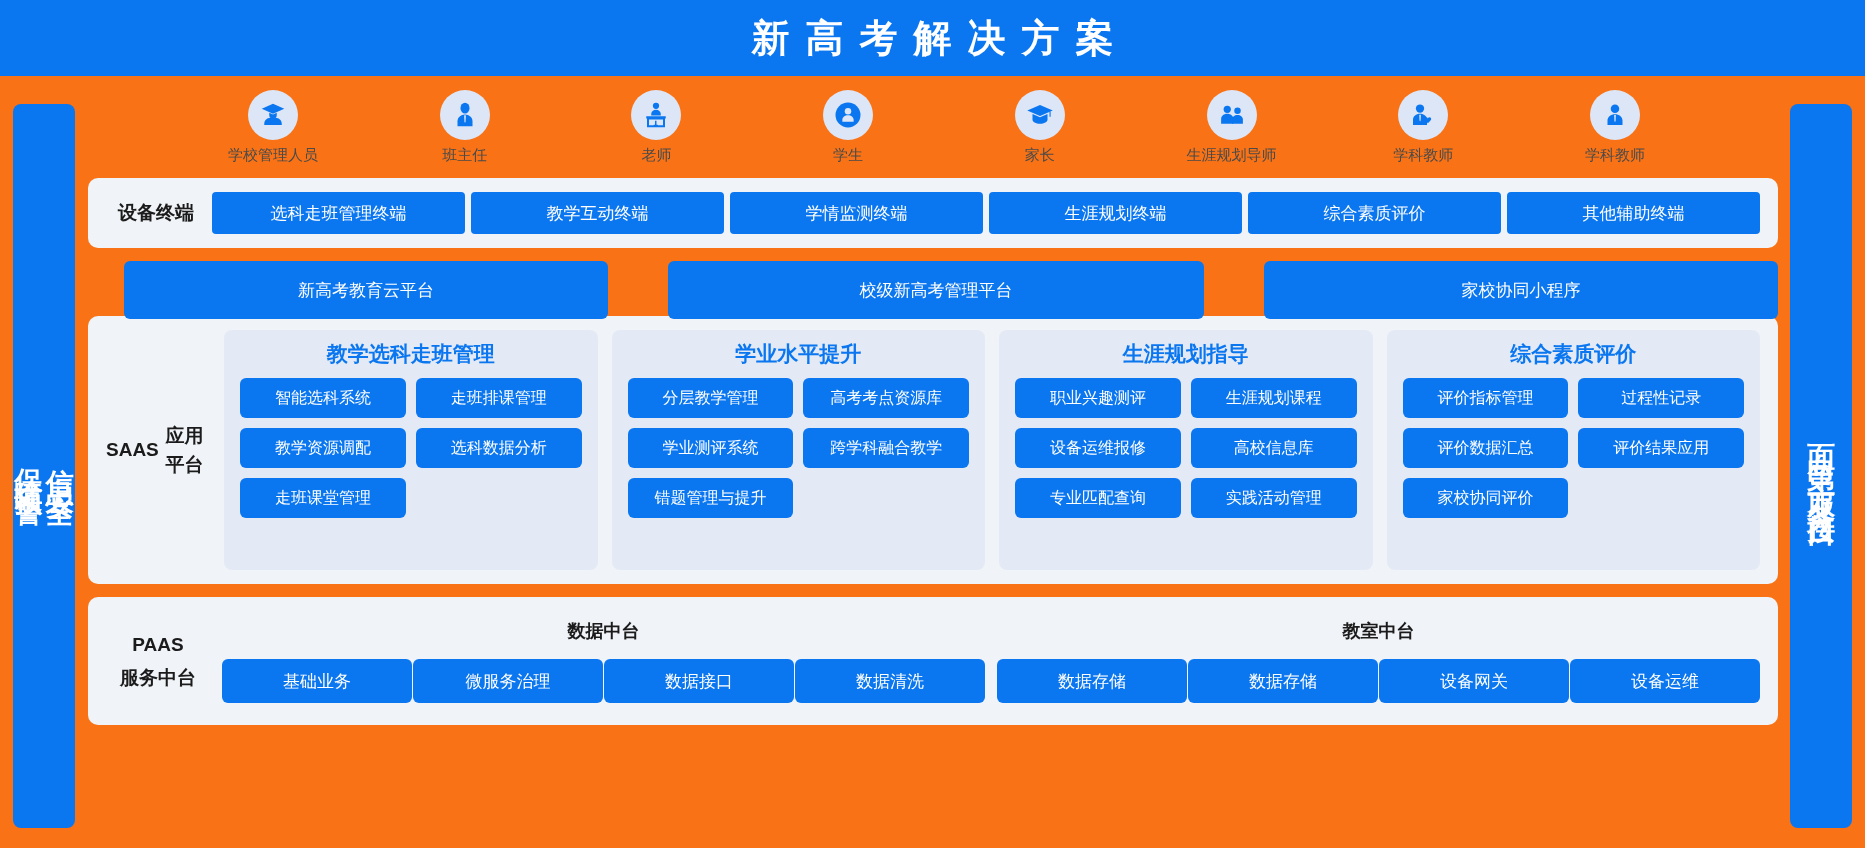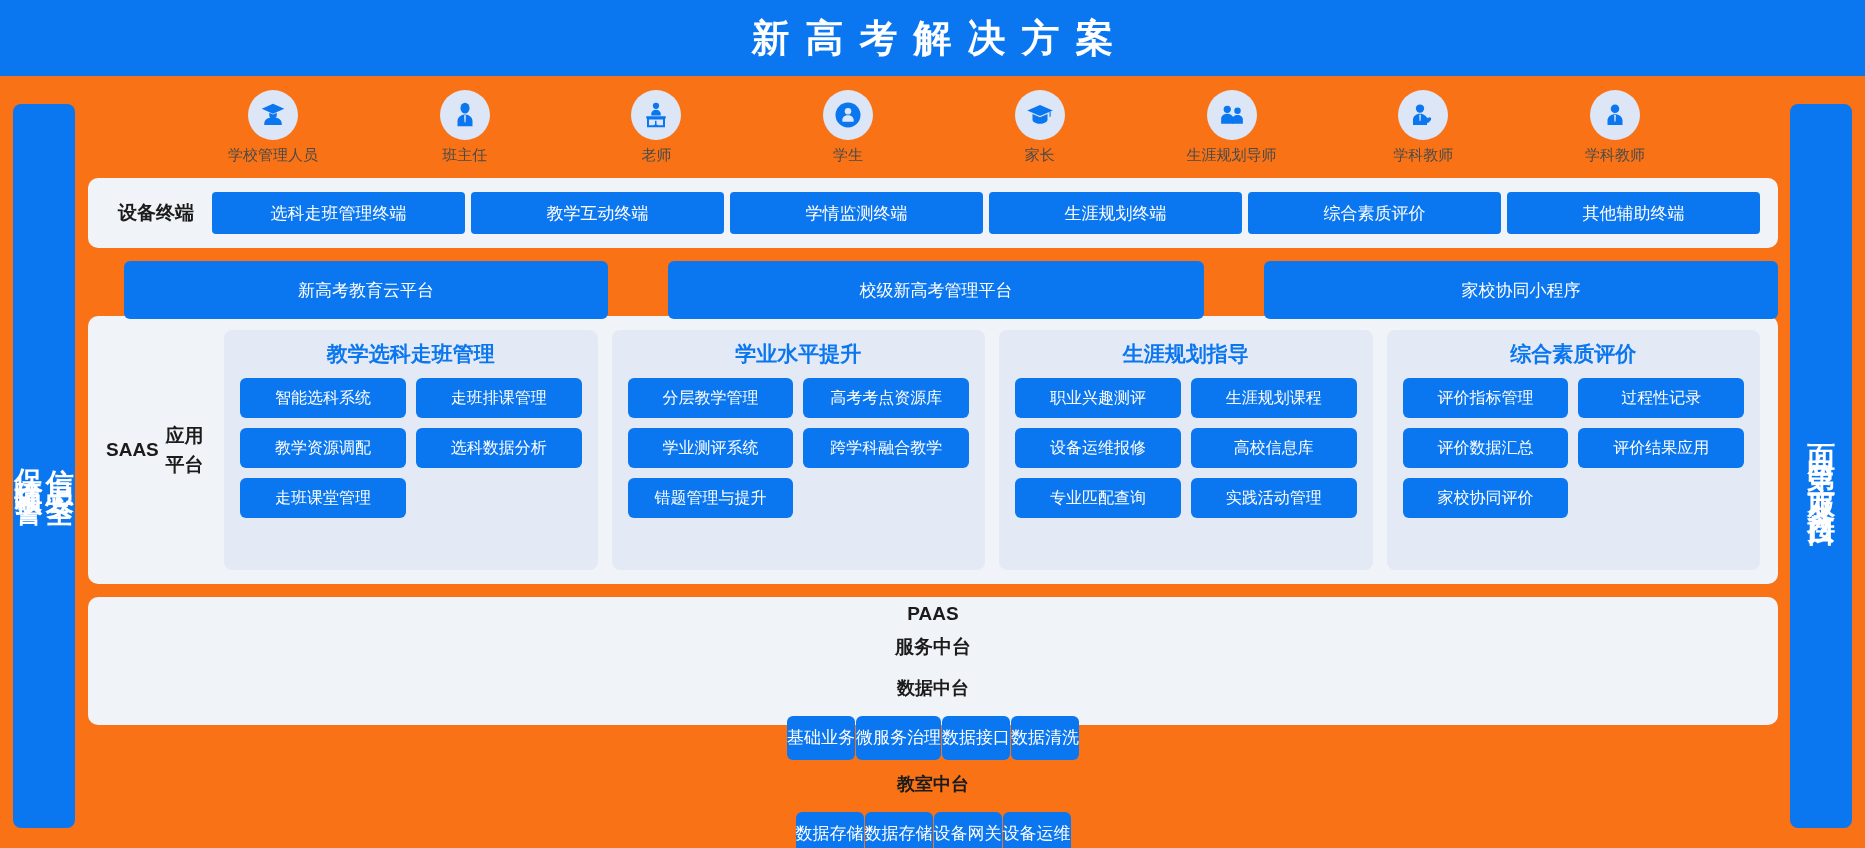--- a/index.html
+++ b/index.html
@@ -206,25 +206,23 @@
     padding: 0 10px;
     box-sizing: border-box;
     flex: 0 0 calc(50% - 5px);
   }
 
   
   #paas-section {
     margin-top: 13px;
     height: 128px;
     display: flex;
-    align-items: center;
     padding: 0 18px;
     box-sizing: border-box;
     gap: 12px;
-    flex-direction: column;
   }
   #paas-label {
     width: 104px;
     flex: none;
     display: flex;
     flex-direction: column;
     align-items: center;
     justify-content: center;
     color: #1b1b1b;
     font-size: 19px;

